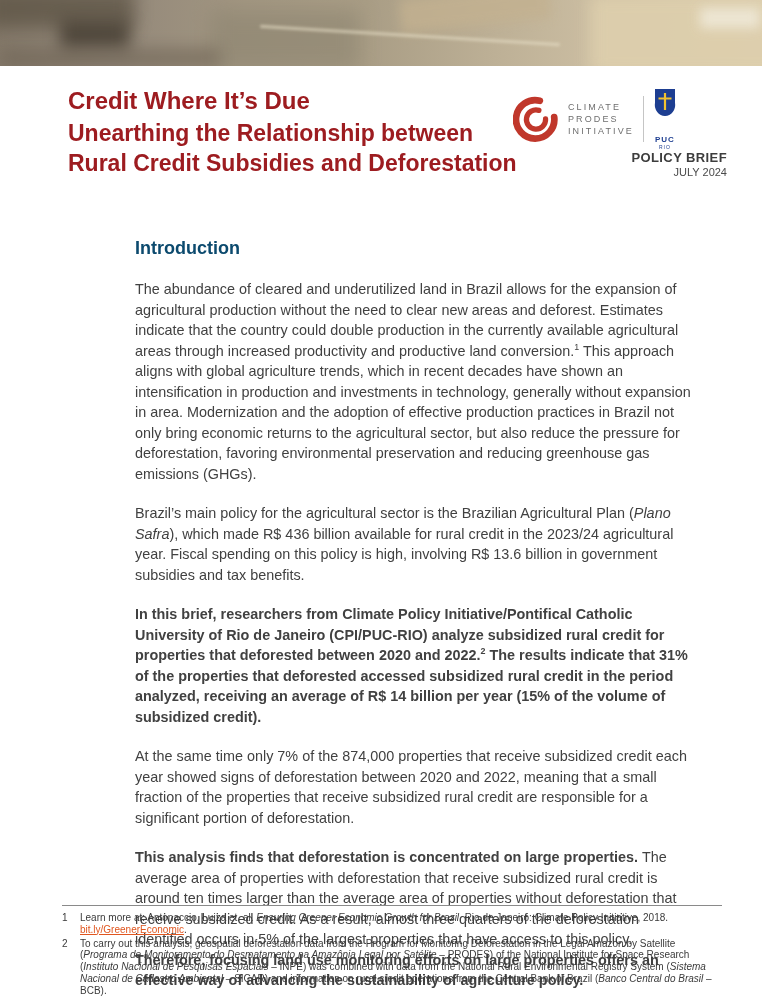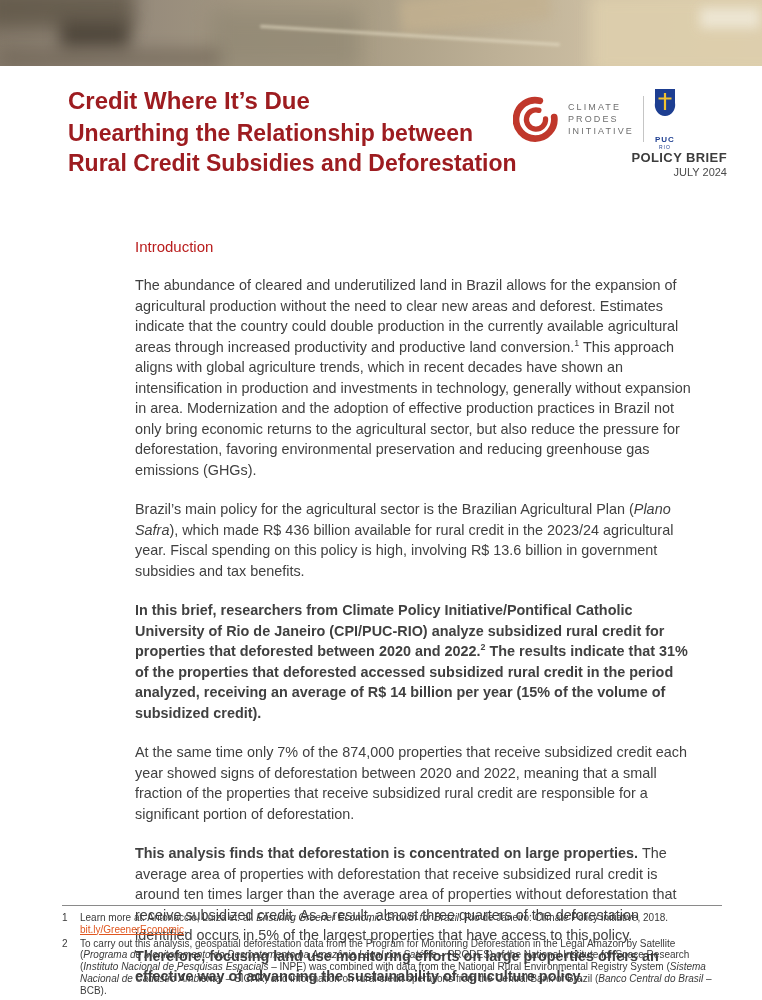--- a/index.html
+++ b/index.html
@@ -33,21 +33,21 @@
   .puc { text-align:center; }
   .puc-label { font-size:8px; font-weight:bold; color:#1d3e91; letter-spacing:1px; margin-top:13px; }
   .puc-sublabel { font-size:5px; color:#1d3e91; letter-spacing:1px; }
 
   .brief-meta { position:absolute; right:35px; top:84px; text-align:right; }
   .brief-type { font-size:13px; font-weight:bold; color:#3d3d3d; letter-spacing:.4px; line-height:15px; }
   .brief-date { font-size:11px; color:#4a4a4a; line-height:15px; }
 
   
   .content { position:absolute; left:135px; top:238px; width:561px; }
-  .intro-heading { font-size:15px; font-weight:normal; color:#b91c1c; margin-bottom:20px; }
+  .intro-heading { font-size:18px; font-weight:bold; color:#0c4a6e; margin-bottom:20px; }
   .body-para { font-size:14.4px; line-height:20.5px; color:#414141; margin-bottom:19px; }
   .b { font-weight:bold; }
   .i { font-style:italic; }
   sup { font-size:62%; vertical-align:super; line-height:0; }
 
   
   .footnotes { position:absolute; left:62px; top:905px; width:660px; border-top:1px solid #8a8a8a; padding-top:6px; }
   .footnote { display:flex; font-size:10px; line-height:11.8px; color:#3a3a3a; margin-bottom:2px; }
   .fn-num { width:18px; flex:none; }
   .fn-text { flex:1; }

